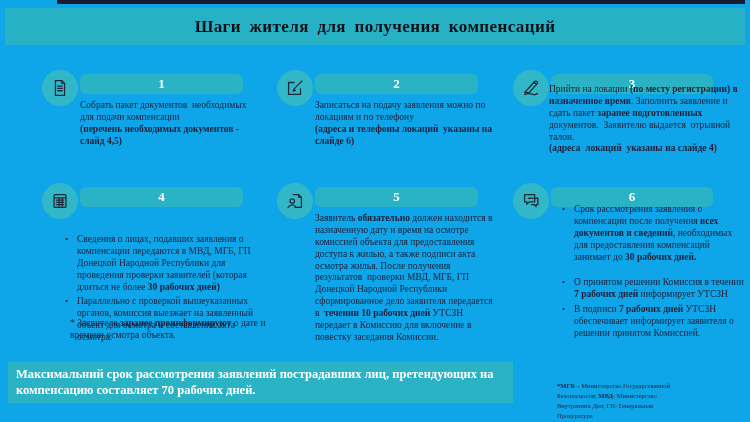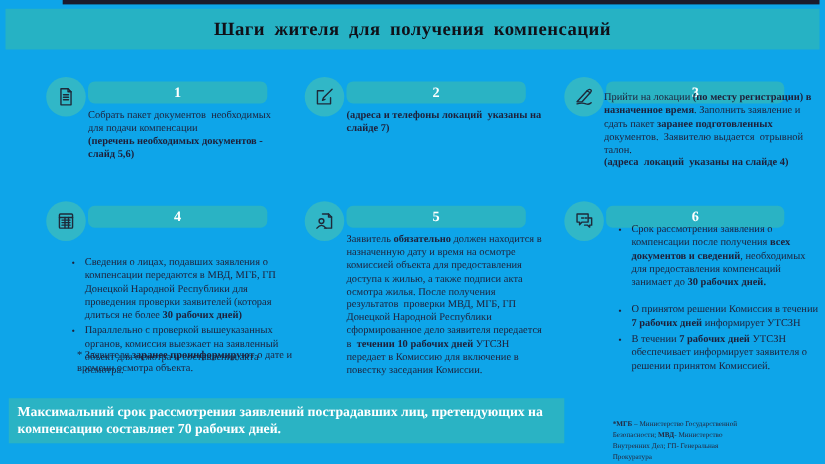--- a/index.html
+++ b/index.html
@@ -54,34 +54,35 @@
       <svg viewBox="0 0 24 24">
           <path d="M7 4 h7 l3 3 v13 h-10 z"></path>
           <path d="M14 4 v3 h3"></path>
           <path d="M9.5 10 h5 M9.5 12.5 h5 M9.5 15 h5"></path>
         </svg>
     </span>
     <div class="num-bar">
       <span>1</span>
     </div>
     <div class="body"><span>Собрать пакет документов  необходимых для подачи компенсации
-</span><span class="b">(перечень необходимых документов - слайд 5,6)</span></div>
+</span><span class="b">(перечень необходимых документов - слайд 4,5)</span></div>
   </div>
 
   <div class="step s2">
     <span class="icon-circle">
       <svg viewBox="0 0 24 24">
           <path d="M18 13 v6 h-13 v-13 h6"></path>
           <path d="M11 13 l8.5 -8.5 M11 13 l-1 2.5 2.5 -1"></path>
         </svg>
     </span>
     <div class="num-bar">
       <span>2</span>
     </div>
-    <div class="body"><span class="b">(адреса и телефоны локаций  указаны на слайде 7)</span></div>
+    <div class="body"><span>Записаться на подачу заявления можно по локациям и по телефону
+</span><span class="b">(адреса и телефоны локаций  указаны на слайде 6)</span></div>
   </div>
 
   <div class="step s3">
     <span class="icon-circle">
       <svg viewBox="0 0 24 24">
           <path d="M5 17 L15 6 l3 2 -8 9 z"></path>
           <path d="M15 6 q2 -2 3.5 -1 q1.5 1 -0.5 3"></path>
           <path d="M5 19 q5 -1.5 9 0 q3 1 5 -1"></path>
         </svg>
     </span>
@@ -133,21 +134,21 @@
           <path d="M9.5 9 h2 M13 9 h1.5"></path>
           <path d="M16 9 h3.5 v7 h-2 v2 l-2 -2 h-3"></path>
         </svg>
     </span>
     <div class="num-bar">
       <span>6</span>
     </div>
     <ul class="blist">
         <li><span>Срок рассмотрения  заявления о компенсации после получения </span><span class="b">всех документов и сведений</span><span>, необходимых для предоставления компенсаций занимает до </span><span class="b">30 рабочих дней.</span></li>
         <li><span>О принятом решении Комиссия в течении </span><span class="b">7 рабочих  дней</span><span> информирует УТСЗН</span></li>
-        <li><span>В  течении </span><span class="b">7 рабочих дней</span><span> УТСЗН обеспечивает информирует заявителя  о решении принятом Комиссией.</span></li>
+        <li><span>В  подписи </span><span class="b">7 рабочих дней</span><span> УТСЗН обеспечивает информирует заявителя  о решении принятом Комиссией.</span></li>
       </ul>
   </div>
 
   <div class="banner">
     <span>Максимальний срок  рассмотрения заявлений пострадавших  лиц, претендующих  на компенсацию составляет 70 рабочих дней.</span>
   </div>
 
   <div class="footnote"><span class="b">*МГБ</span><span> – Министерство Государственной
 Безопасности; </span><span class="b">МВД</span><span>- Министерство
 Внутренних Дел; ГП- Генеральная

